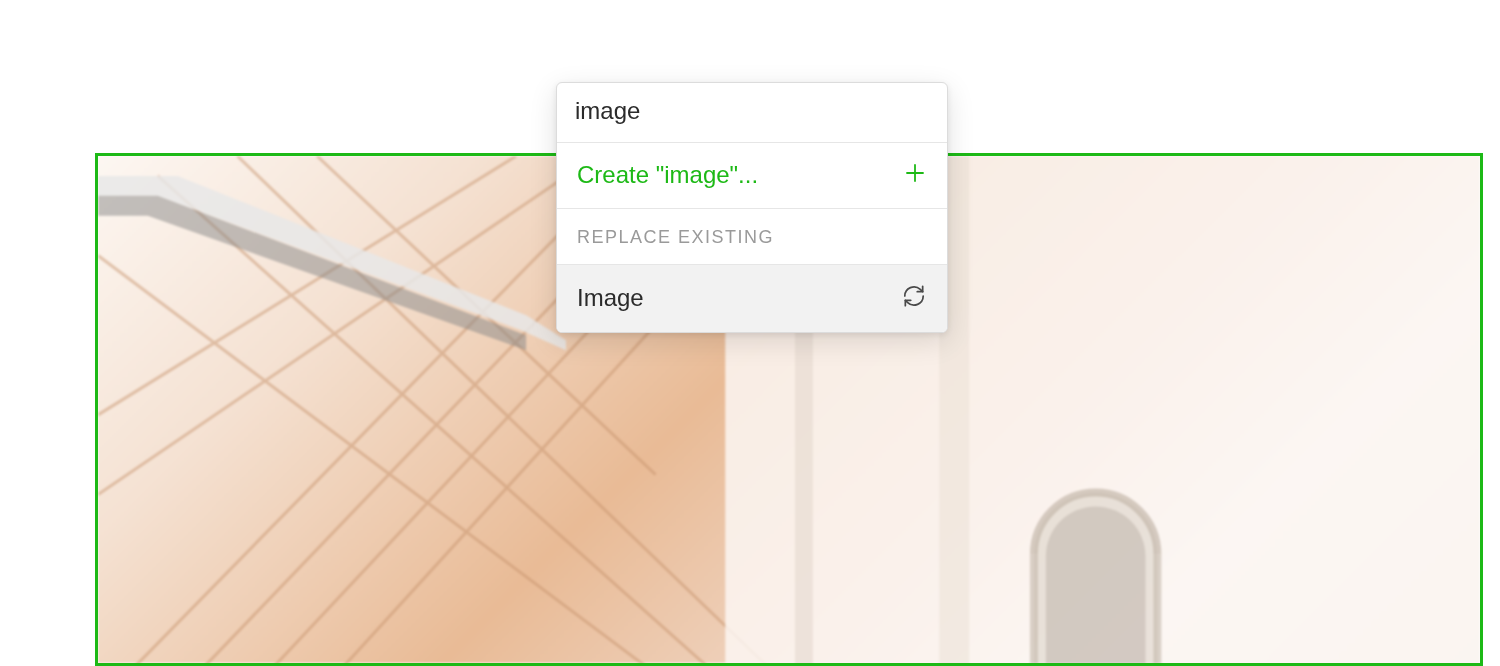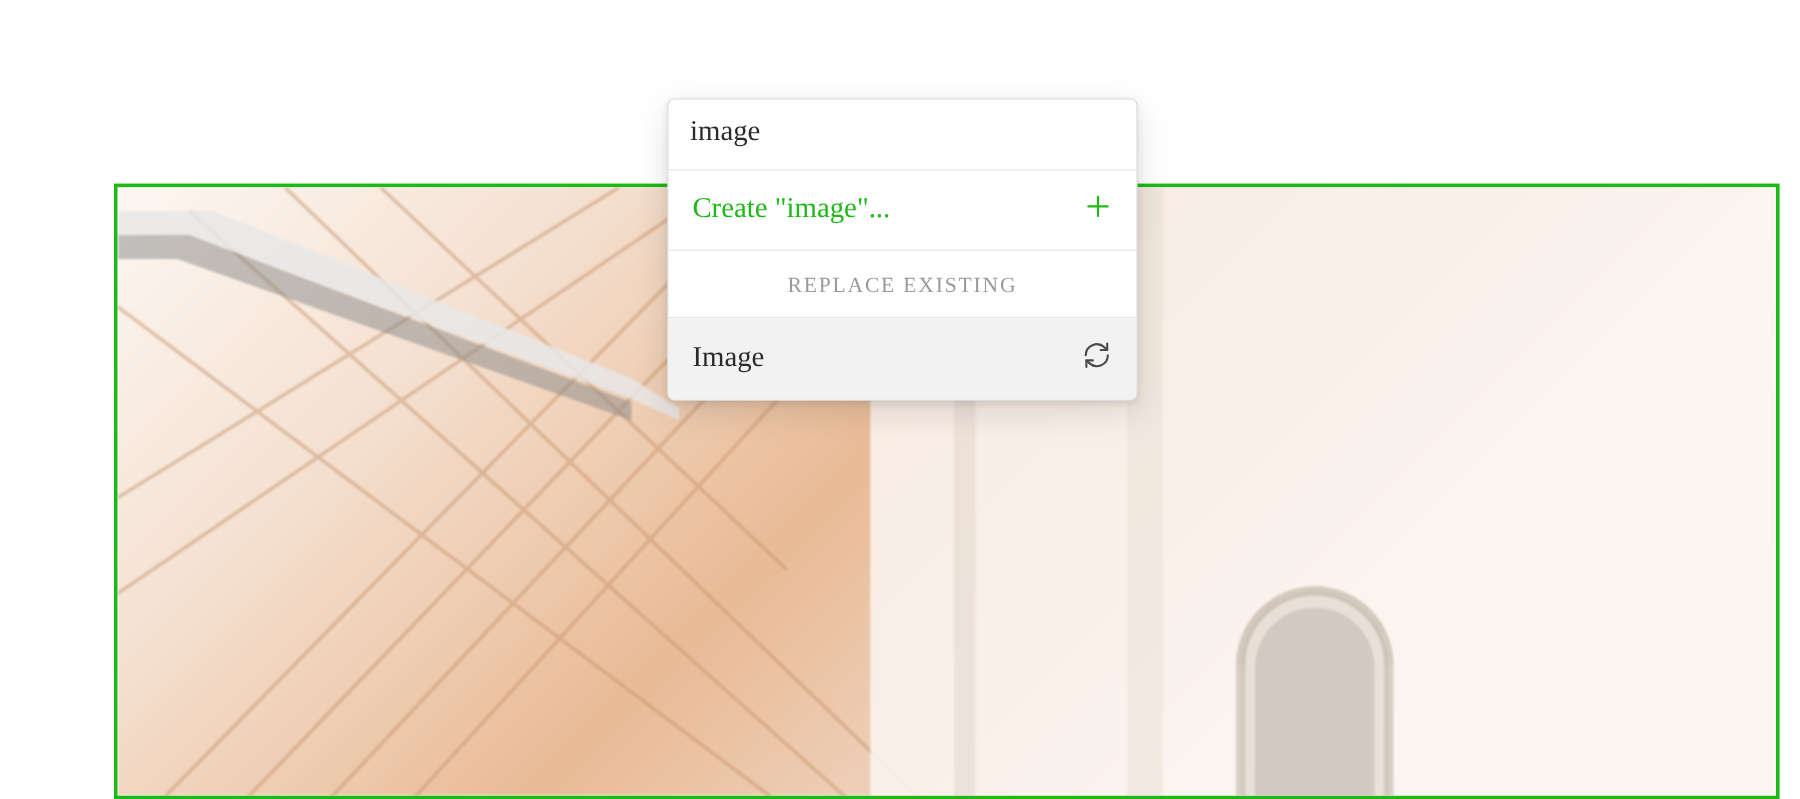--- a/index.html
+++ b/index.html
@@ -37,21 +37,20 @@
     .dropdown {
       position: absolute;
       left: 556px;
       top: 82px;
       width: 392px;
       background: #fff;
       border: 1px solid #dcdcdc;
       border-radius: 6px;
       box-shadow: 0 8px 28px rgba(0,0,0,0.12), 0 2px 6px rgba(0,0,0,0.08);
       overflow: hidden;
-      font-family: Liberation Serif, serif;
     }
     .dropdown-input-wrap {
       padding: 14px 18px 17px;
       border-bottom: 1px solid #e6e6e6;
     }
     .dropdown-input {
       width: 100%;
       border: none;
       outline: none;
       font-size: 24px;
@@ -69,23 +68,22 @@
     }
     .create-label {
       color: #1db916;
       font-size: 24px;
       font-weight: 400;
     }
     .plus-icon {
       color: #1db916;
     }
     .section-header {
-      padding: 18px 4px 16px;
+      padding: 18px 20px 16px;
       border-bottom: 1px solid #e6e6e6;
-      text-align: center;
     }
     .section-header-text {
       color: #9a9a9a;
       font-size: 18px;
       letter-spacing: 1.5px;
       font-weight: 400;
     }
     .option-row {
       display: flex;
       align-items: center;

